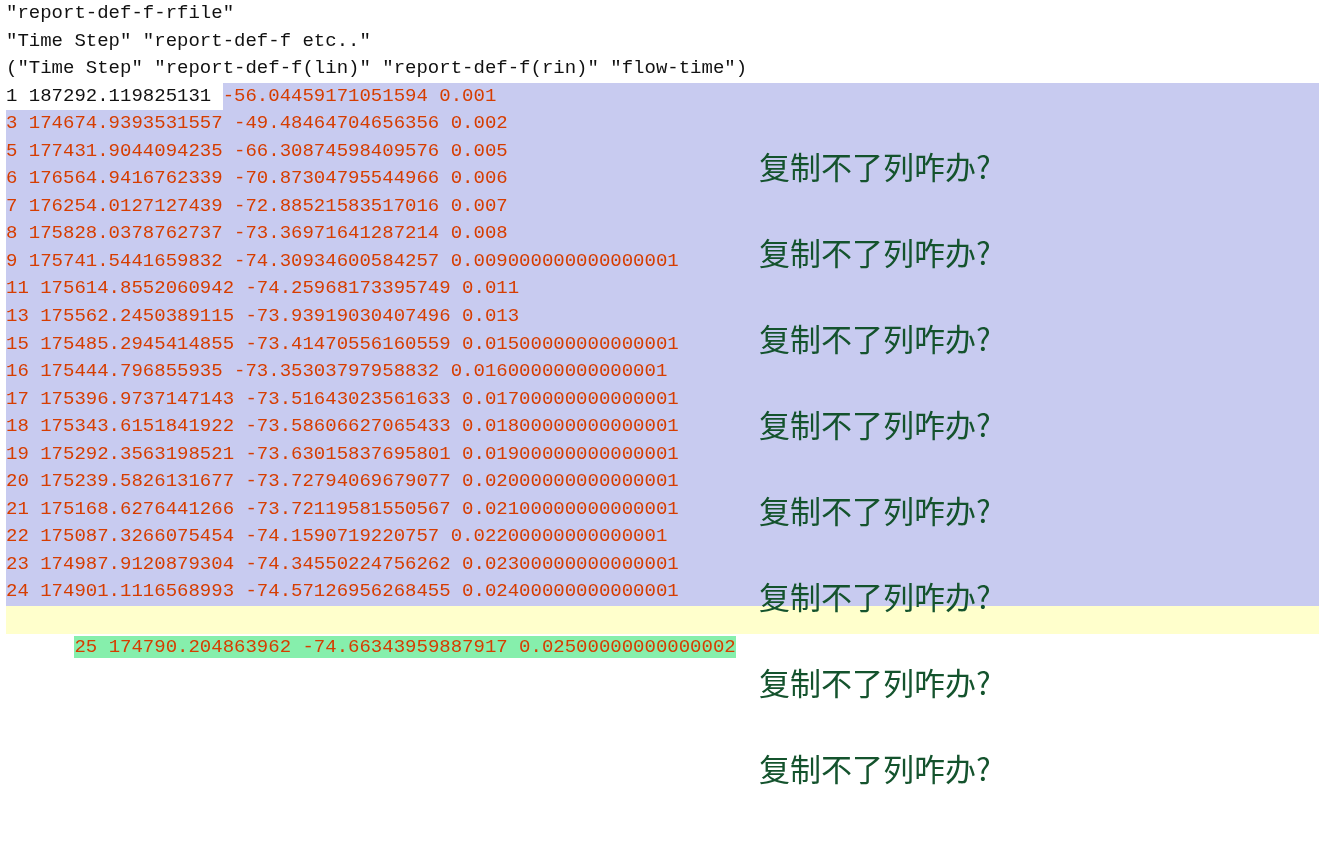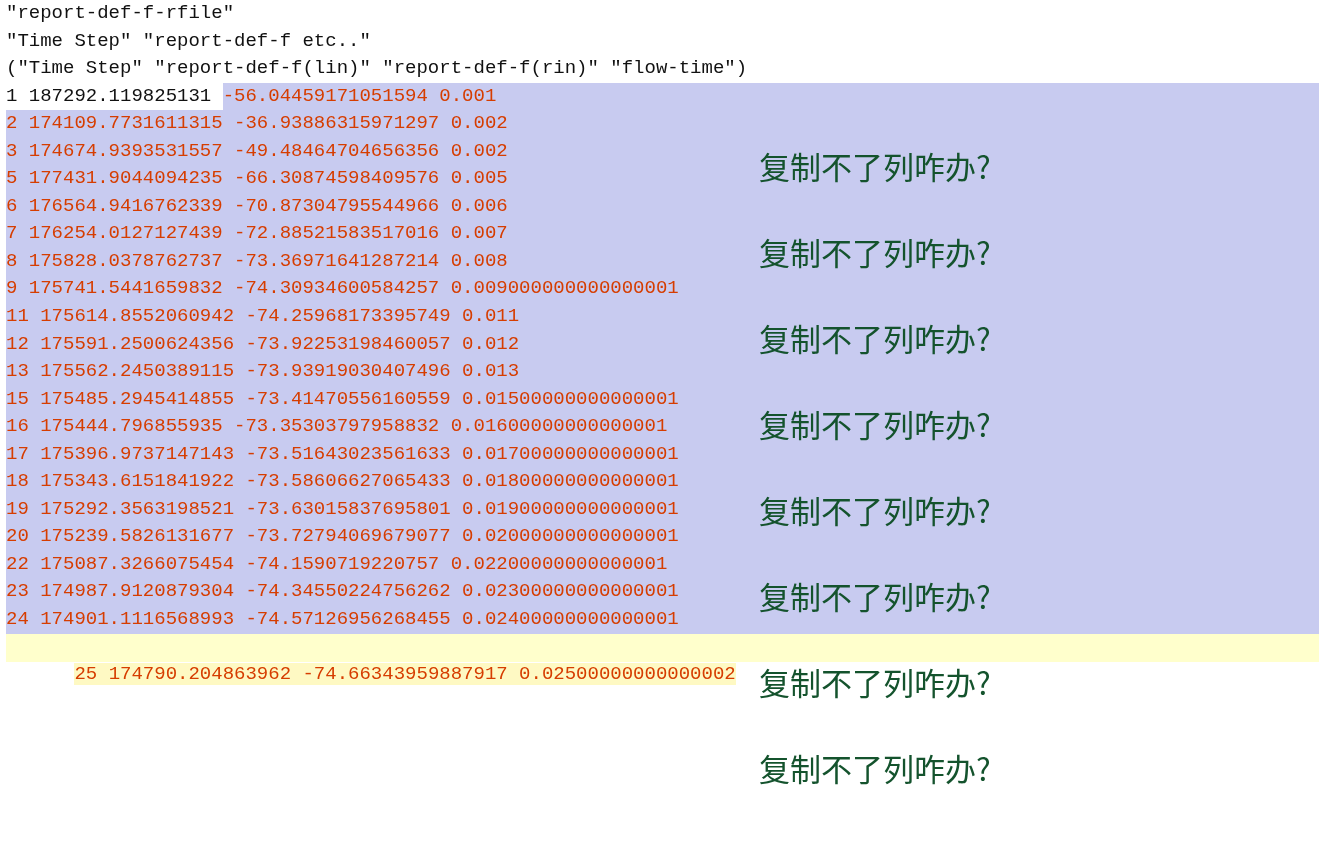--- a/index.html
+++ b/index.html
@@ -37,21 +37,21 @@
   }
   .sel-yellowband {
     position: absolute;
     left: 0;
     right: 0;
     height: 28px;
     background: #ffffcc;
     z-index: 0;
   }
   .sel-gray {
-    background: #fef9c3;
+    background: #86efac;
   }
   .overlay {
     position: absolute;
     right: 60px;
     top: 150px;
     width: 500px;
     color: #14532d;
     font-family: "Microsoft YaHei","PingFang SC","Noto Sans CJK SC",sans-serif;
     font-size: 31px;
     line-height: 1.0;
@@ -74,36 +74,35 @@
 <body>
 <div class="wrap">
 
   <div class="header-line hl-black">"report-def-f-rfile"</div>
   <div class="header-line hl-black">"Time Step" "report-def-f etc.."</div>
   <div class="header-line hl-black">("Time Step" "report-def-f(lin)" "report-def-f(rin)" "flow-time")</div>
 
   <div class="row row1-wrap"><span class="row1-plain hl-black">1 187292.119825131 </span><span class="sel-blue hl-red" style="display:inline-block;width:1098px;">-56.04459171051594 0.001</span></div>
 
   <div id="rows-container">
-      <div class="row sel-blue hl-red">2 174109.7731611315 -36.93886315971297 0.002</div>
       <div class="row sel-blue hl-red">3 174674.9393531557 -49.48464704656356 0.002</div>
       <div class="row sel-blue hl-red">5 177431.9044094235 -66.30874598409576 0.005</div>
       <div class="row sel-blue hl-red">6 176564.9416762339 -70.87304795544966 0.006</div>
       <div class="row sel-blue hl-red">7 176254.0127127439 -72.88521583517016 0.007</div>
       <div class="row sel-blue hl-red">8 175828.0378762737 -73.36971641287214 0.008</div>
       <div class="row sel-blue hl-red">9 175741.5441659832 -74.30934600584257 0.009000000000000001</div>
       <div class="row sel-blue hl-red">11 175614.8552060942 -74.25968173395749 0.011</div>
-      <div class="row sel-blue hl-red">12 175591.2500624356 -73.92253198460057 0.012</div>
       <div class="row sel-blue hl-red">13 175562.2450389115 -73.93919030407496 0.013</div>
       <div class="row sel-blue hl-red">15 175485.2945414855 -73.41470556160559 0.01500000000000001</div>
       <div class="row sel-blue hl-red">16 175444.796855935 -73.35303797958832 0.01600000000000001</div>
       <div class="row sel-blue hl-red">17 175396.9737147143 -73.51643023561633 0.01700000000000001</div>
       <div class="row sel-blue hl-red">18 175343.6151841922 -73.58606627065433 0.01800000000000001</div>
       <div class="row sel-blue hl-red">19 175292.3563198521 -73.63015837695801 0.01900000000000001</div>
       <div class="row sel-blue hl-red">20 175239.5826131677 -73.72794069679077 0.02000000000000001</div>
+      <div class="row sel-blue hl-red">21 175168.6276441266 -73.72119581550567 0.02100000000000001</div>
       <div class="row sel-blue hl-red">22 175087.3266075454 -74.1590719220757 0.02200000000000001</div>
       <div class="row sel-blue hl-red">23 174987.9120879304 -74.34550224756262 0.02300000000000001</div>
       <div class="row sel-blue hl-red">24 174901.1116568993 -74.57126956268455 0.02400000000000001</div>
     </div>
 
   <div class="sel-lastrow">
     <div class="sel-yellowband"></div>
     <div class="row" style="position:relative;z-index:1;">
       <span class="sel-gray hl-red">25 174790.204863962 -74.66343959887917 0.02500000000000002</span>
     </div>

